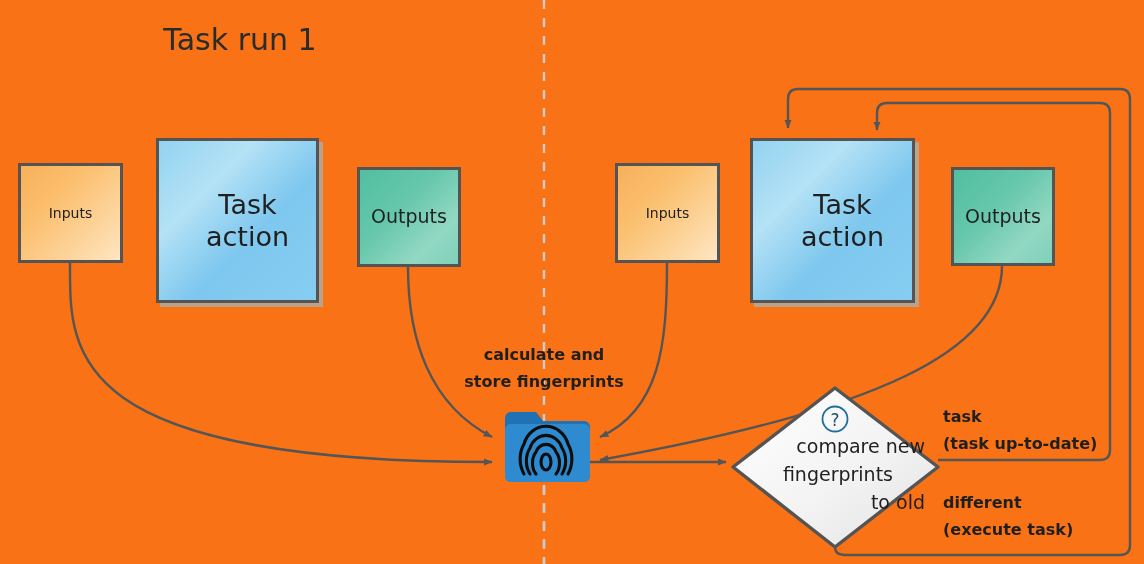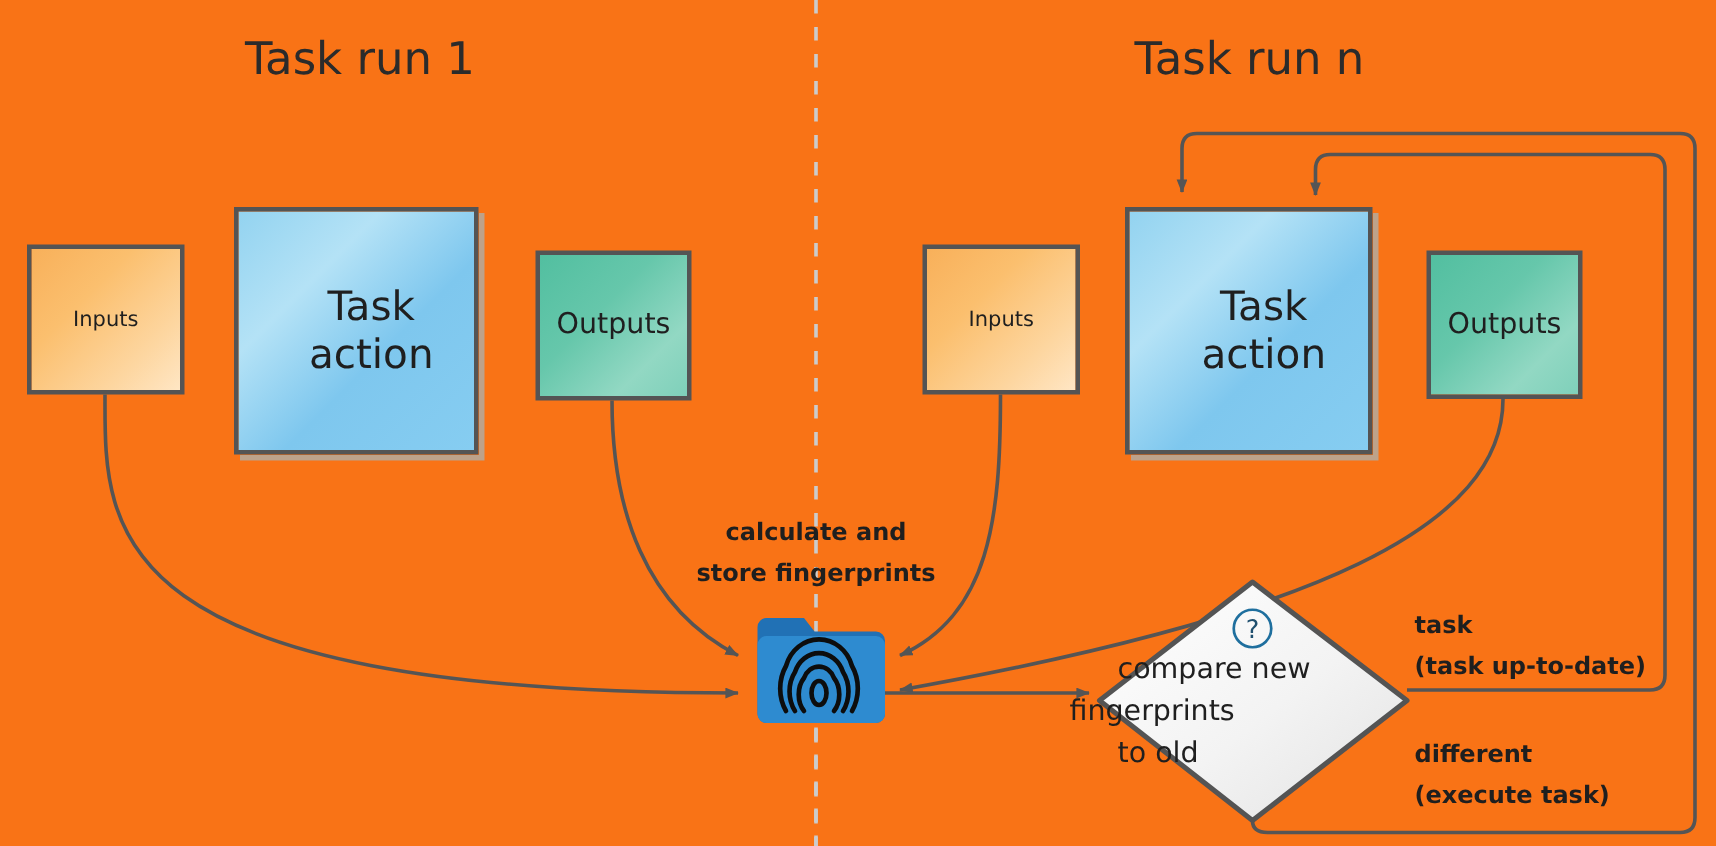--- a/index.html
+++ b/index.html
@@ -65,21 +65,21 @@
     color: #1f1f1f;
     line-height: 1.3;
     white-space: nowrap;
     font-weight: bold;
   }
   .edge-label.centered { text-align: center; }
   .diamond-text {
     position: absolute;
     font-size: 19px;
     color: #1f1f1f;
-    text-align: left;
+    text-align: right;
     line-height: 1.28;
     white-space: nowrap;
     pointer-events: none;
   }
   .folder-icon {
     position: absolute;
     left: 501px;
     top: 408px;
     width: 89px;
     height: 77px;
@@ -124,21 +124,20 @@
     <path d="M 590,462 L 726,462" fill="none" stroke="#555555" stroke-width="2.4" marker-end="url(#arrow)"></path>
 
     <path d="M 938,460 L 1100,460 Q 1110,460 1110,450 L 1110,113 Q 1110,103 1100,103 L 887,103 Q 877,103 877,113 L 877,130" fill="none" stroke="#555555" stroke-width="2.4" marker-end="url(#arrow)"></path>
 
     <path d="M 835,547 L 835,547 Q 835,555 845,555 L 1120,555 Q 1130,555 1130,545 L 1130,99 Q 1130,89 1120,89 L 798,89 Q 788,89 788,99 L 788,128" fill="none" stroke="#555555" stroke-width="2.4" marker-end="url(#arrow)"></path>
 
     <path d="M 835,388 L 938,467 L 835,547 L 733,467 Z" fill="url(#diamondGrad)" stroke="#545454" stroke-width="3.4" stroke-linejoin="round"></path>
   </svg>
 
   <div class="title" style="left:160px; top:22px; width:160px;">Task run 1</div>
-  <div class="title" style="left:748px; top:22px; width:170px;">Task run n</div>
 
   <div class="node node-inputs" style="left:18px; top:163px; width:105px; height:100px;">
     <span class="node-label">Inputs</span>
   </div>
 
   <div class="node node-task" style="left:156px; top:138px; width:163px; height:165px;">
     <span class="node-label">Task action</span>
   </div>
 
   <div class="node node-outputs" style="left:357px; top:167px; width:104px; height:100px;">

